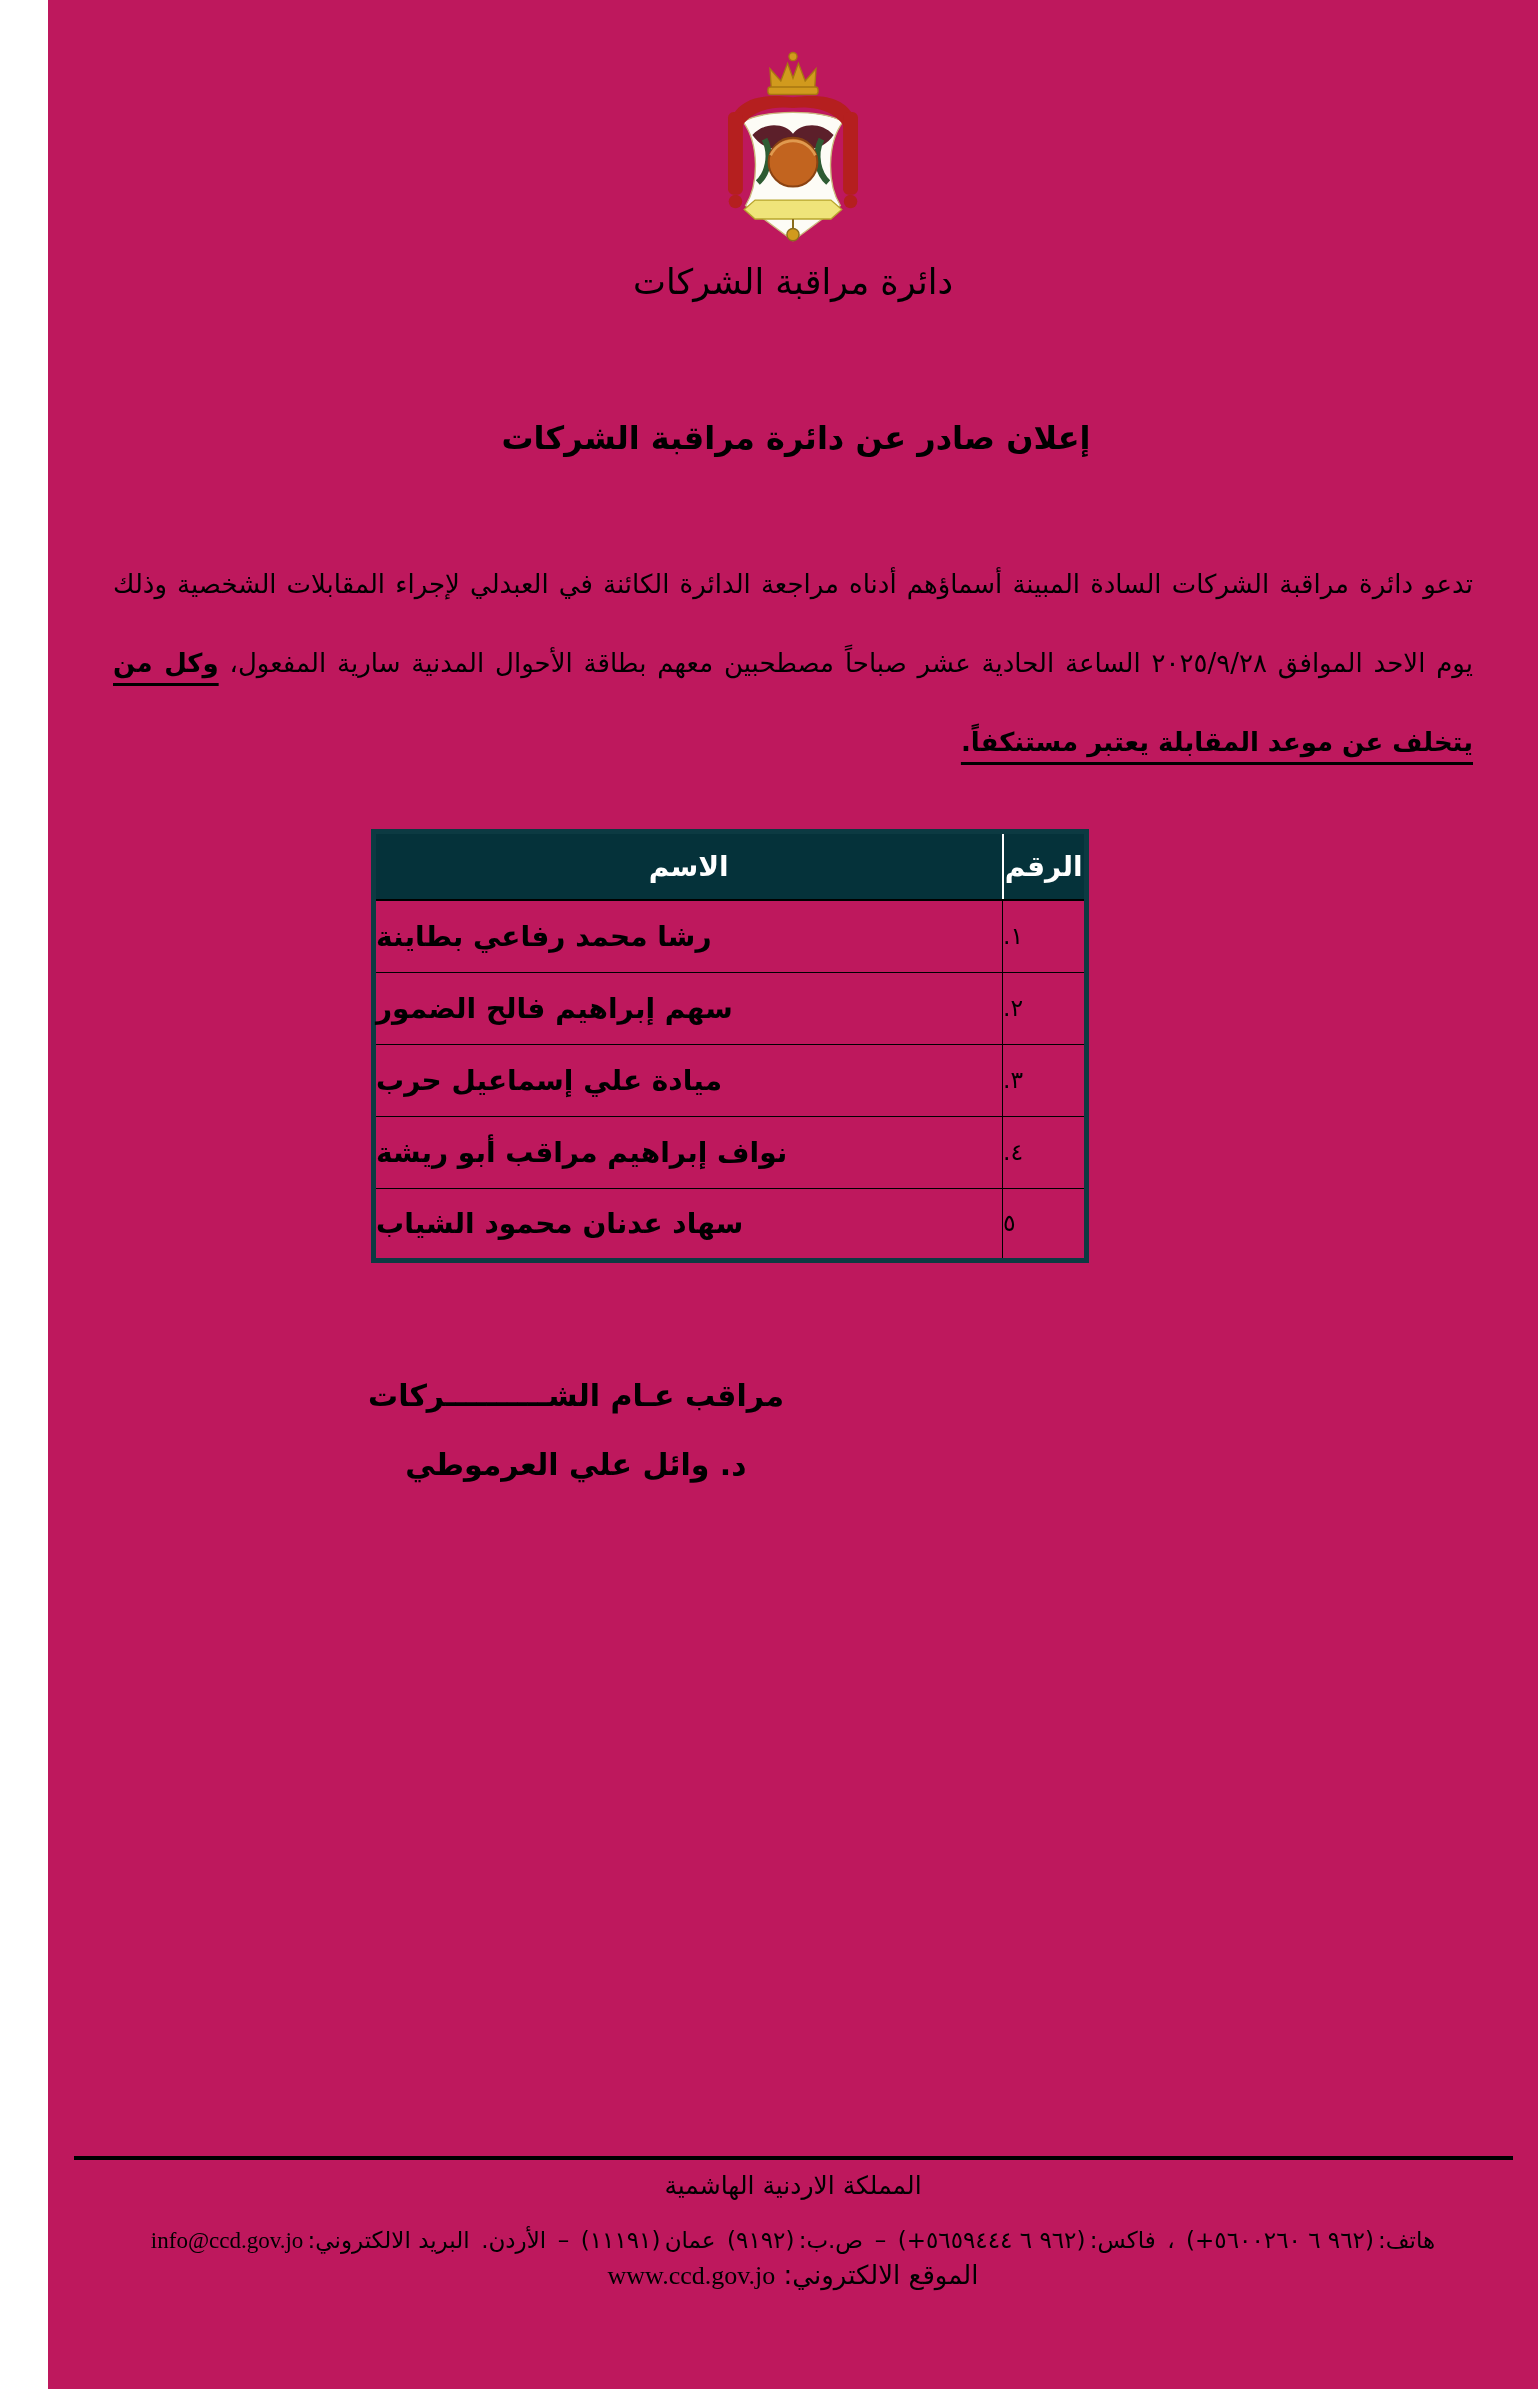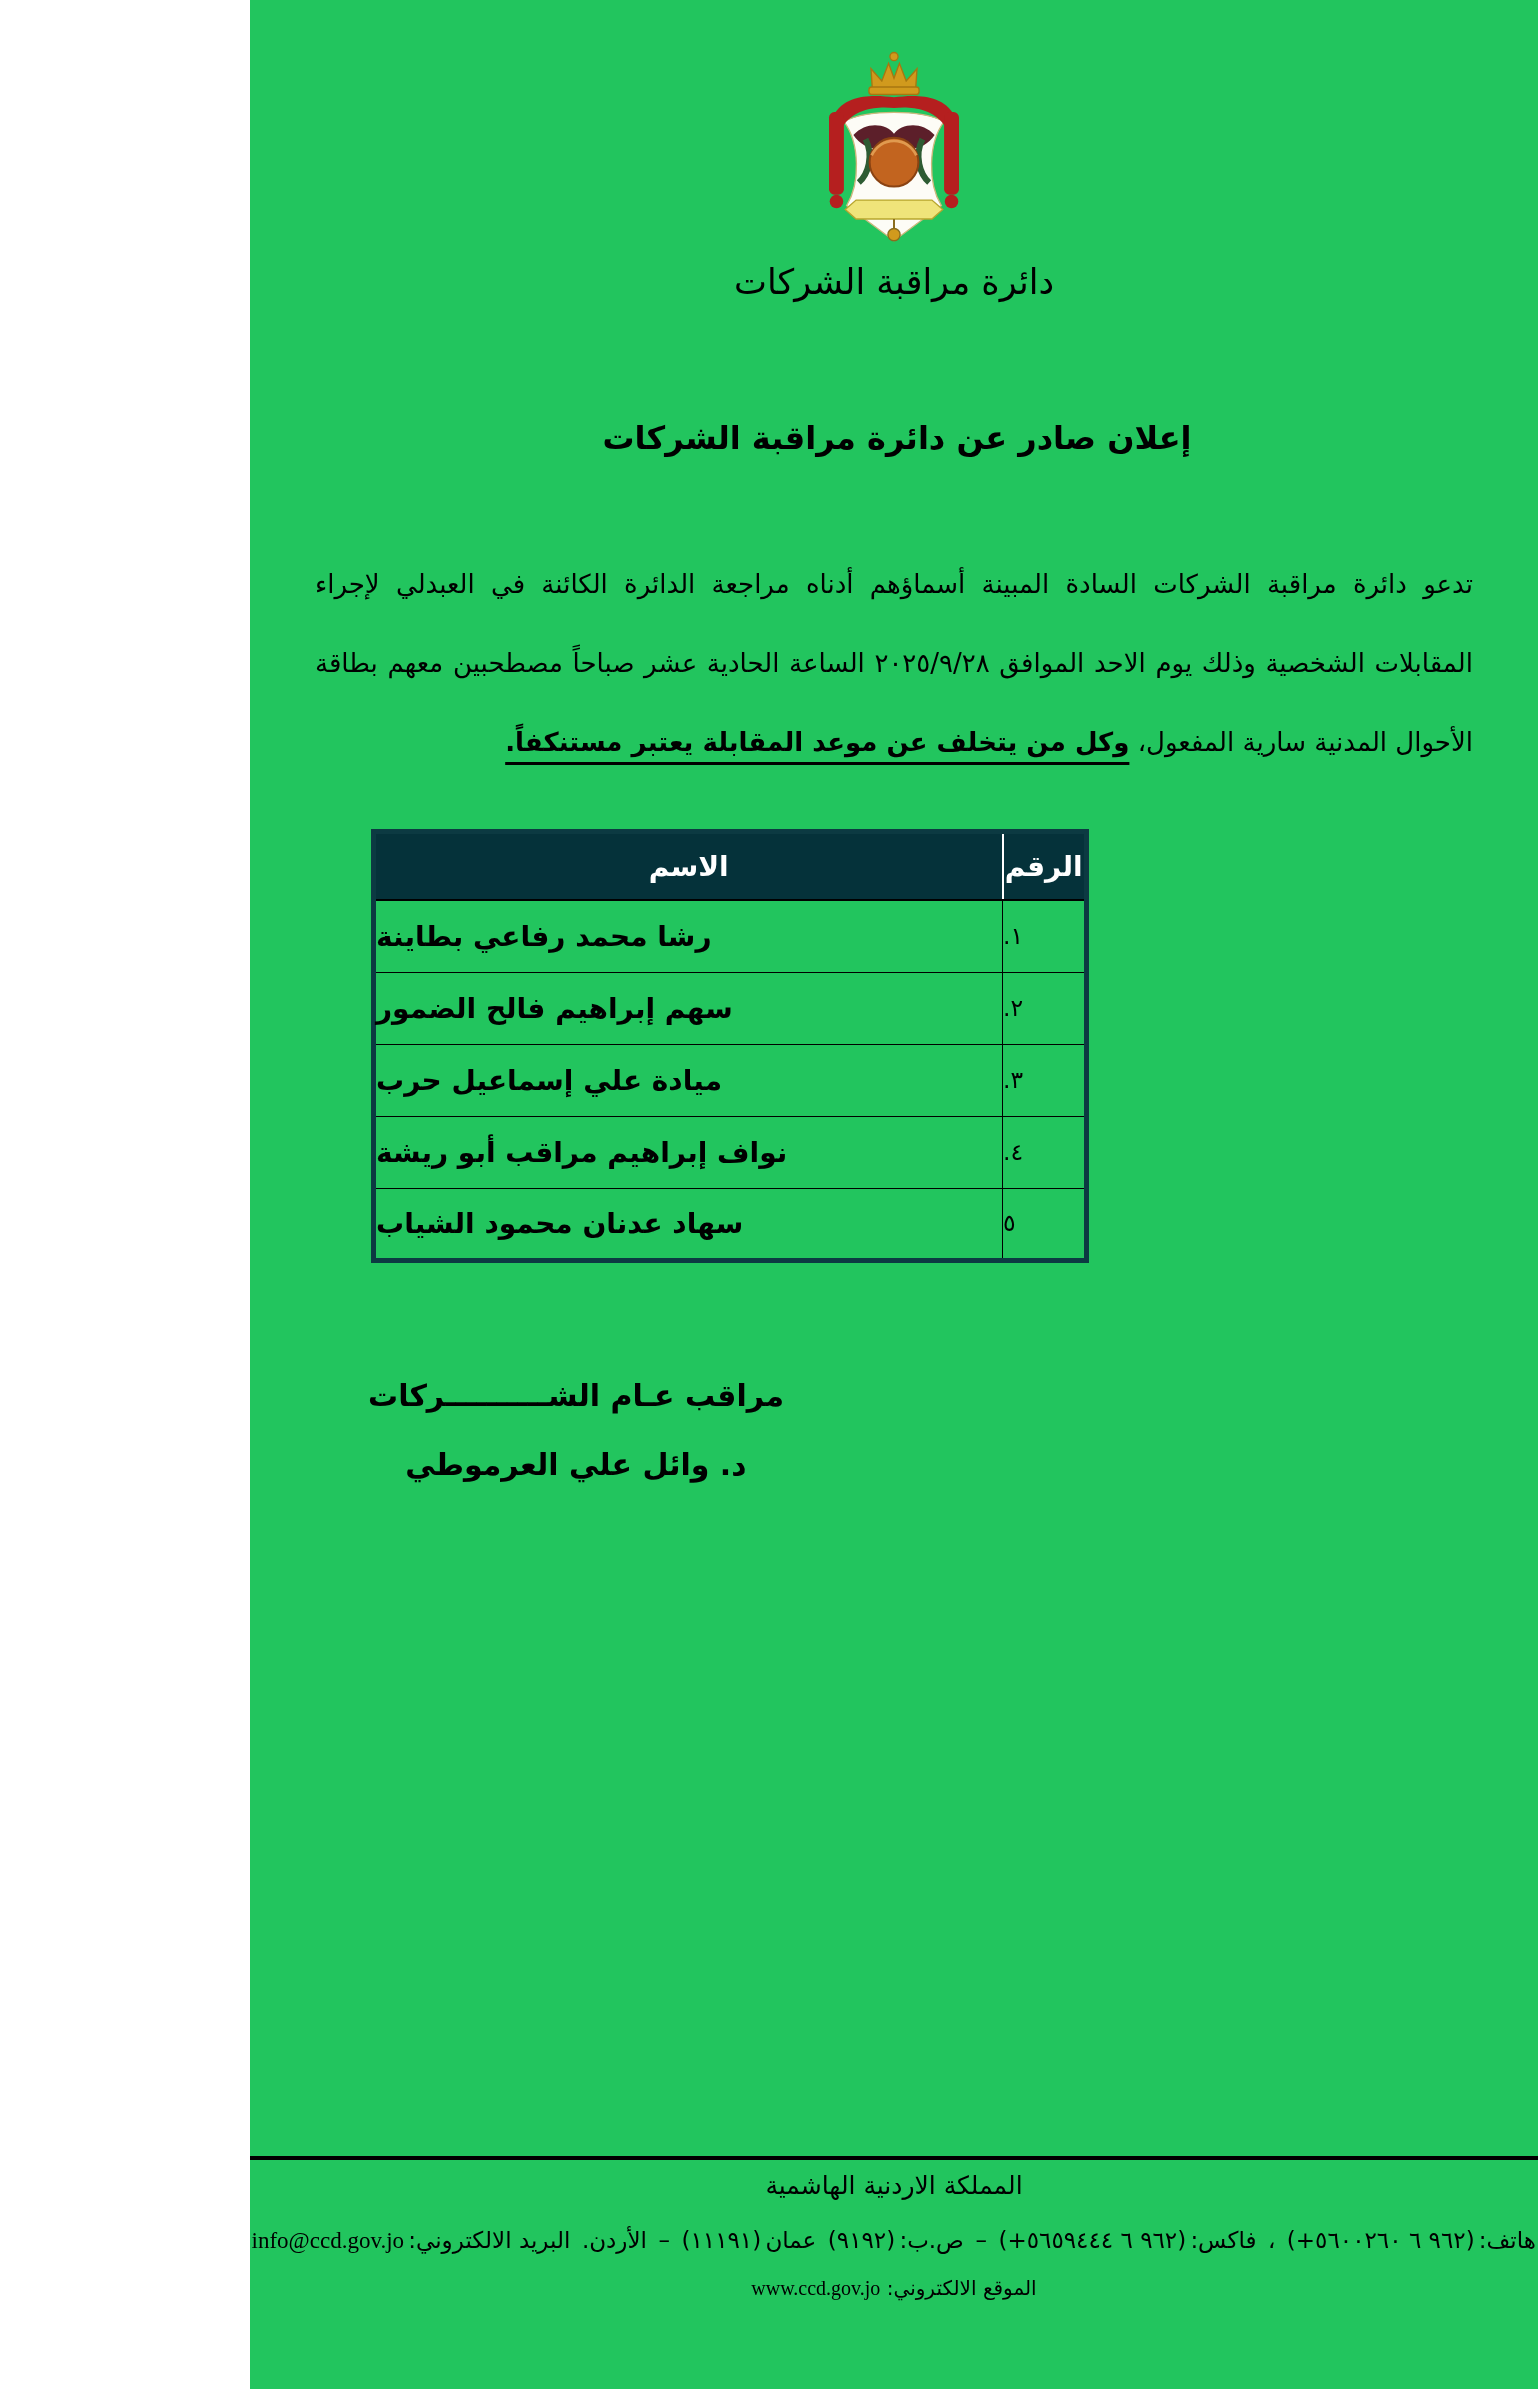--- a/index.html
+++ b/index.html
@@ -1,21 +1,21 @@
 <!DOCTYPE html>
 <html lang="ar" dir="rtl" style="font-size:11px"><head>
 <meta charset="utf-8">
 <style>
   * { box-sizing: border-box; }
   html, body { margin: 0; padding: 0; background: #ffffff; }
   .page {
     position: relative;
-    width: 1288px;
+    width: 1490px;
     height: 2389px;
-    background: #22c55e;
+    background: #be185d;
     font-family: "DejaVu Sans", sans-serif;
     color: #000000;
     direction: rtl;
     overflow: hidden;
   }
 
   
   .masthead { padding-top: 48px; text-align: center; }
   .crest { display: block; margin: 0 auto; }
   .dept-calligraphy {
@@ -86,21 +86,21 @@
   .doc-footer {
     position: absolute;
     top: 2156px;
     left: 0; right: 0;
     text-align: center;
   }
   .rule { margin: 0 auto; width: 1439px; height: 3.5px; background: #000000; }
   .kingdom { margin-top: 11px; font-size: 25px; }
   .contact { margin-top: 27px; font-size: 23px; white-space: nowrap; }
   .contact > span { margin: 0 2.1px; }
-  .website { margin-top: 22px; font-size: 20px; }
+  .website { margin-top: 6px; font-size: 26px; }
   .ltr-num { direction: ltr; unicode-bidi: embed; display: inline-block; }
   .latin { font-family: "Liberation Serif", serif; direction: ltr; unicode-bidi: embed; display: inline-block; }
 </style>
 </head>
 <body>
 
 <div class="page">
 
   <header class="masthead">
     <svg class="crest" width="176" height="204" viewBox="0 0 260 300" xmlns="http://www.w3.org/2000/svg">

